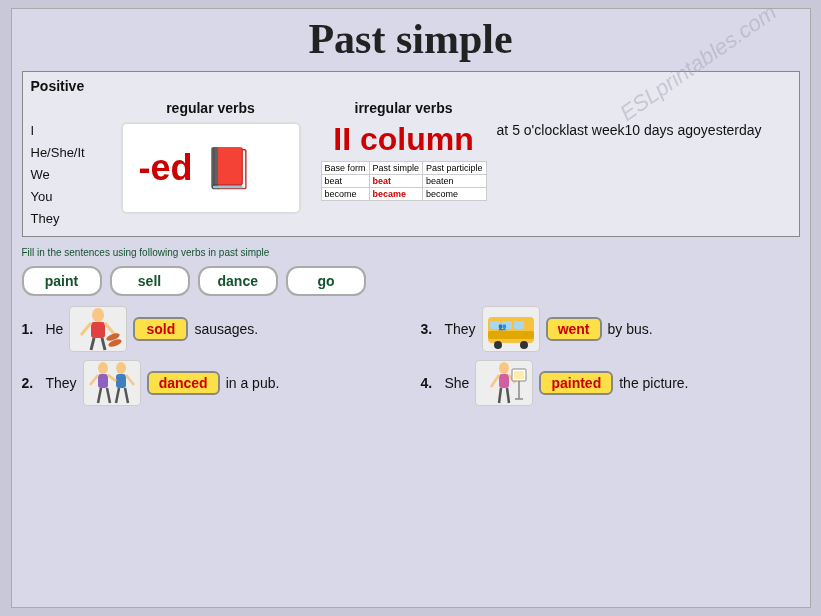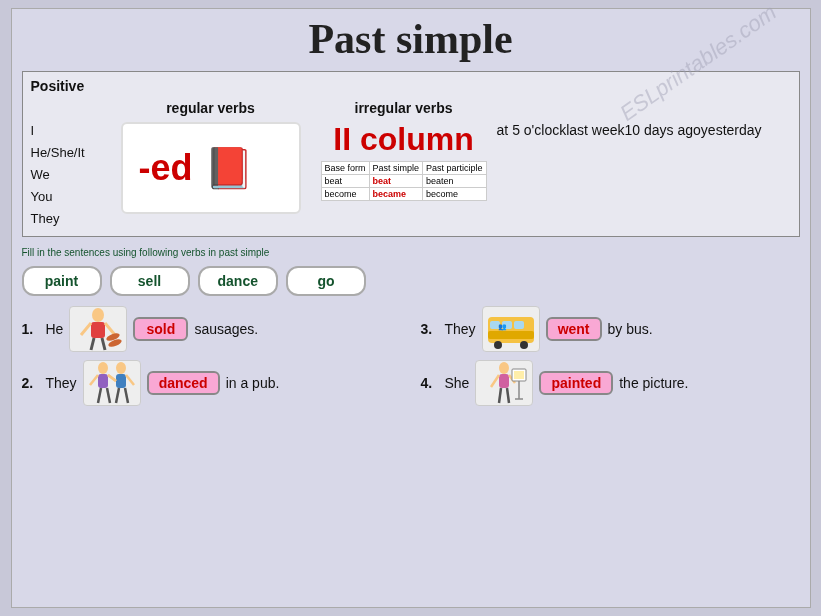--- a/index.html
+++ b/index.html
@@ -198,21 +198,21 @@
       border: 1px solid #ccc;
       border-radius: 4px;
       display: flex;
       align-items: center;
       justify-content: center;
       font-size: 22px;
       overflow: hidden;
     }
 
     .answer-box {
-      background: #f9a8d4;
+      background: #fde047;
       border: 2px solid #888;
       border-radius: 6px;
       padding: 2px 10px;
       font-size: 14px;
       color: #cc0000;
       font-weight: bold;
       min-width: 55px;
       text-align: center;
     }
 

